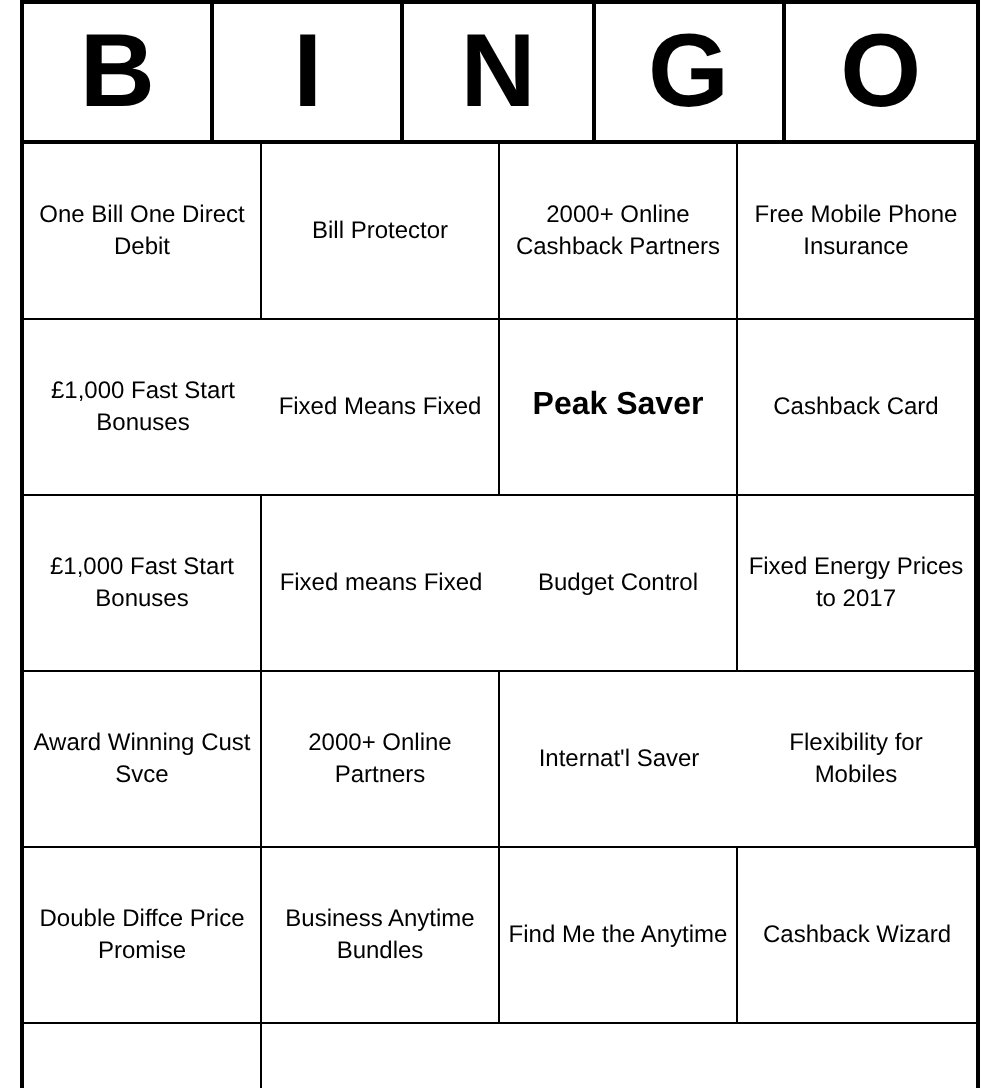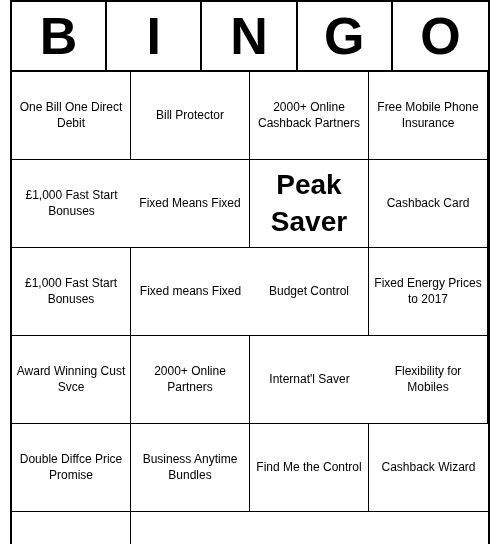--- a/index.html
+++ b/index.html
@@ -49,21 +49,21 @@
       justify-content: center;
       min-height: 88px;
     }
     .bingo-cell:nth-child(5n) {
       border-right: none;
     }
     .bingo-cell:nth-child(n+21) {
       border-bottom: none;
     }
     .bingo-cell.large-text {
-      font-size: 28px;
+      font-size: 16px;
       font-weight: bold;
     }
     .bingo-cell.bold-text {
       font-weight: normal;
     }
   </style>
 </head>
 <body>
 
 <div class="bingo-card">
@@ -86,17 +86,17 @@
       <div class="bingo-cell">£1,000 Fast Start Bonuses</div>
       <div class="bingo-cell bold-text">Fixed means Fixed</div>
       <div class="bingo-cell bold-text">Budget Control</div>
       <div class="bingo-cell">Fixed Energy Prices to 2017</div>
       <div class="bingo-cell">Award Winning Cust Svce</div>
       <div class="bingo-cell">2000+ Online Partners</div>
       <div class="bingo-cell">Internat'l Saver</div>
       <div class="bingo-cell">Flexibility for Mobiles</div>
       <div class="bingo-cell">Double Diffce Price Promise</div>
       <div class="bingo-cell">Business Anytime Bundles</div>
-      <div class="bingo-cell">Find Me the Control</div>
+      <div class="bingo-cell">Find Me the Anytime</div>
       <div class="bingo-cell">Cashback Wizard</div>
       <div class="bingo-cell bold-text">Easy to Read bill</div>
     </div>
 </div>
 
 </body></html>

